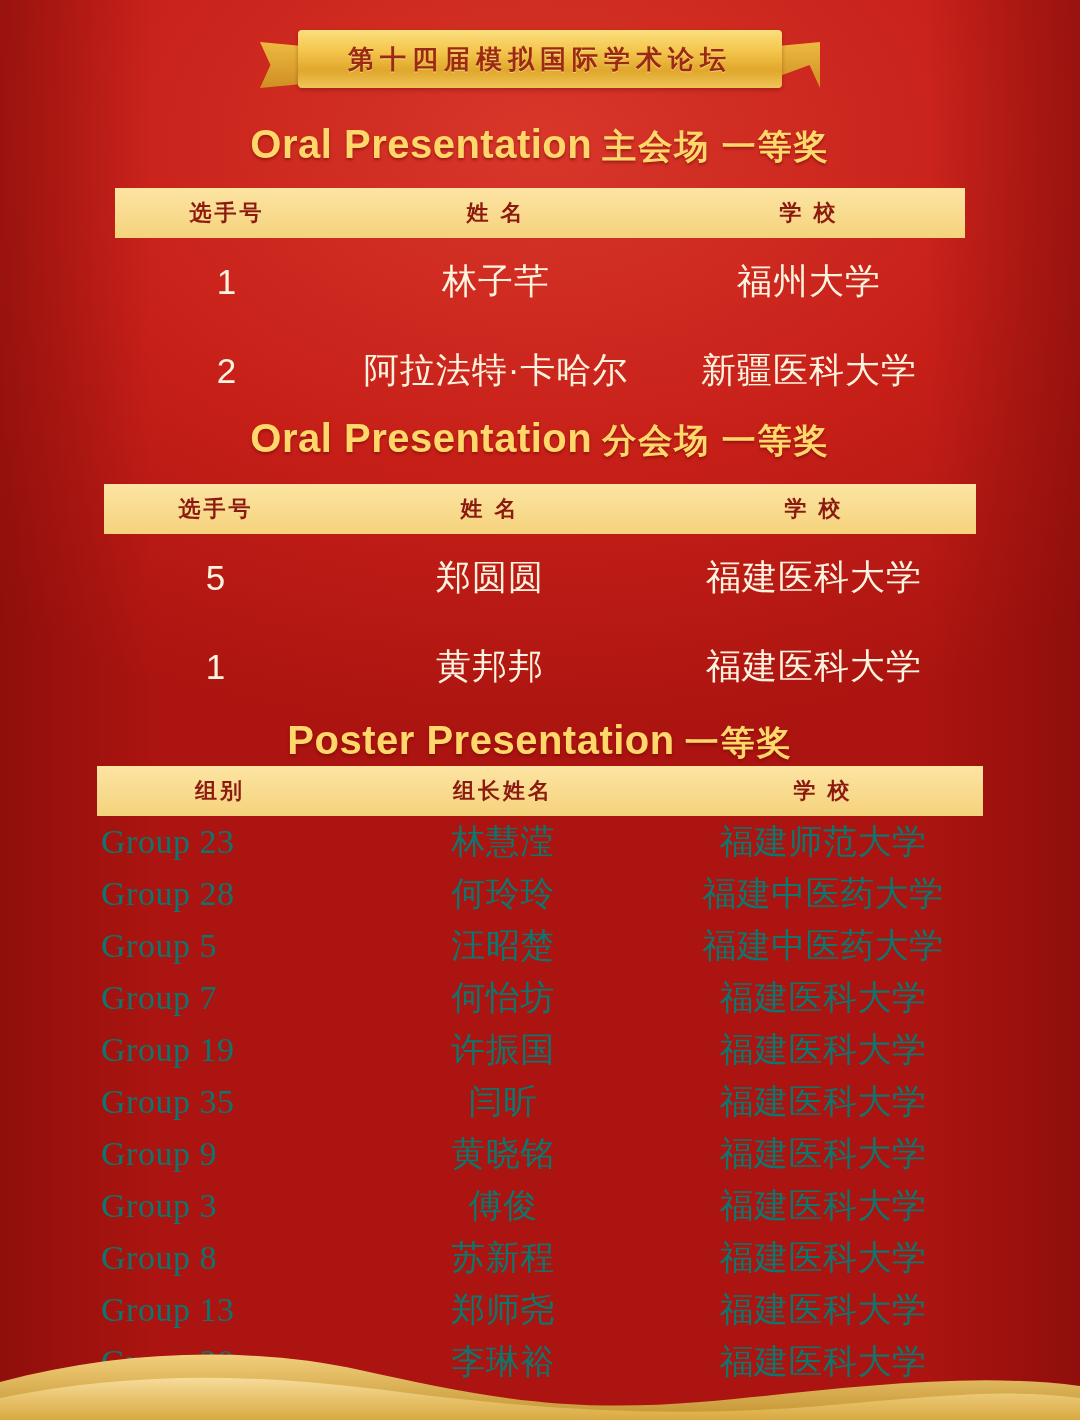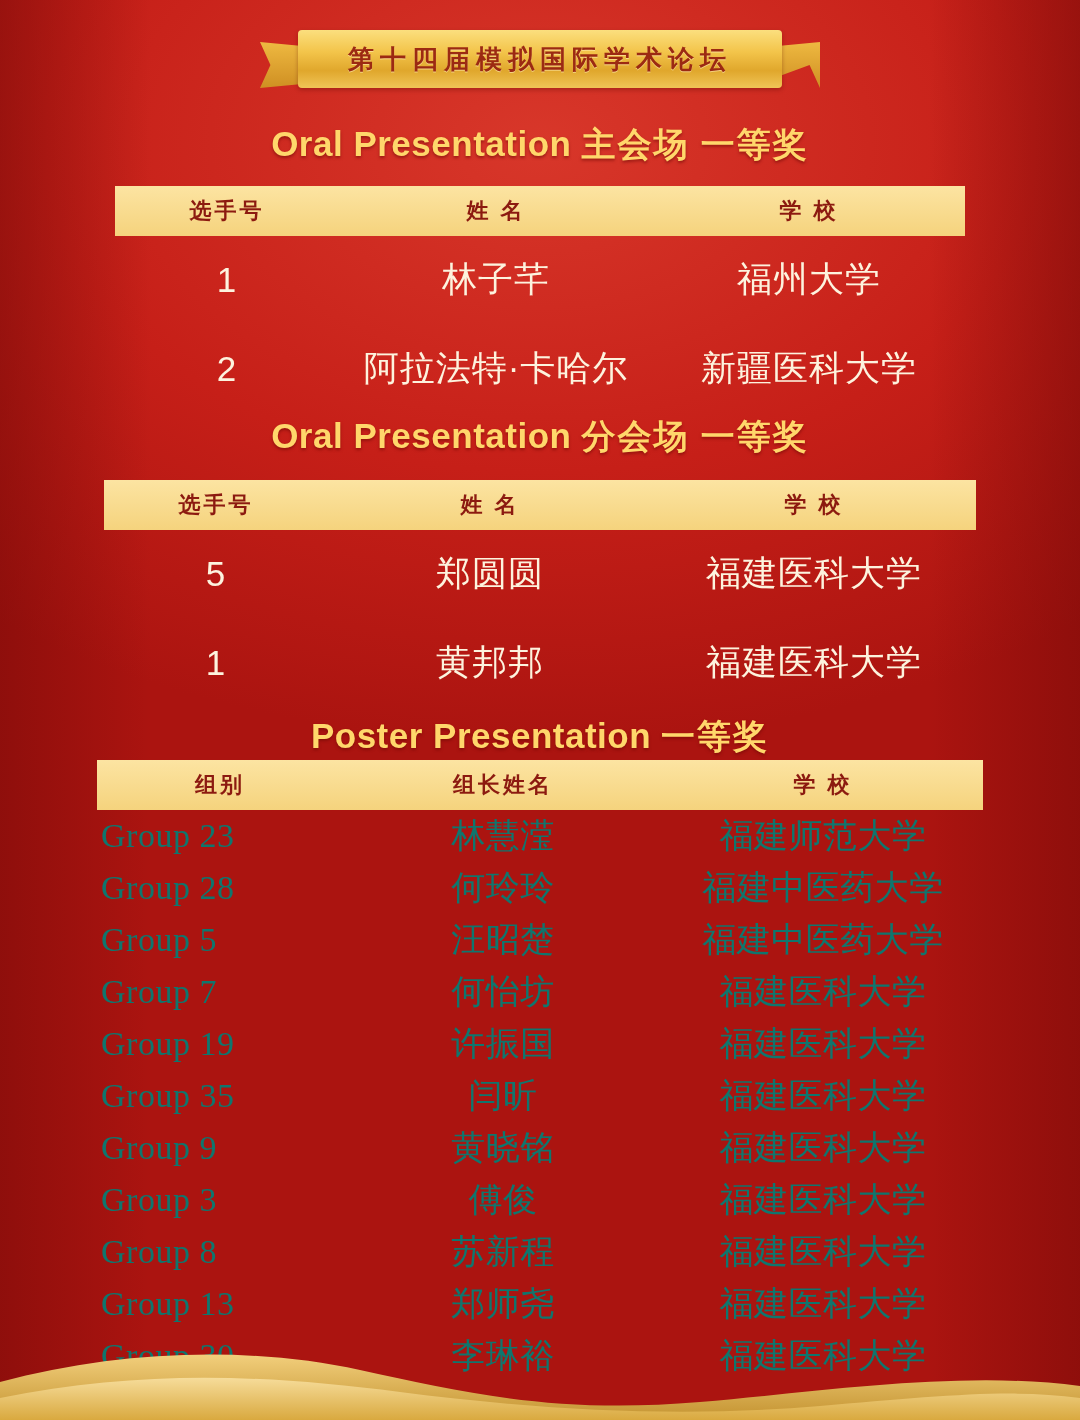--- a/index.html
+++ b/index.html
@@ -82,21 +82,21 @@
 
   
   .section-title {
     text-align: center;
     color: #ffd76b;
     font-weight: bold;
     letter-spacing: 1px;
     text-shadow: 0 2px 3px rgba(110,10,5,.55);
   }
   .section-title .en {
-    font-size: 35px;
+    font-size: 40px;
     letter-spacing: 0.5px;
   }
   .section-title .cn {
     font-size: 34px;
     letter-spacing: 2px;
     margin-left: 10px;
   }
 
   
   .table {

